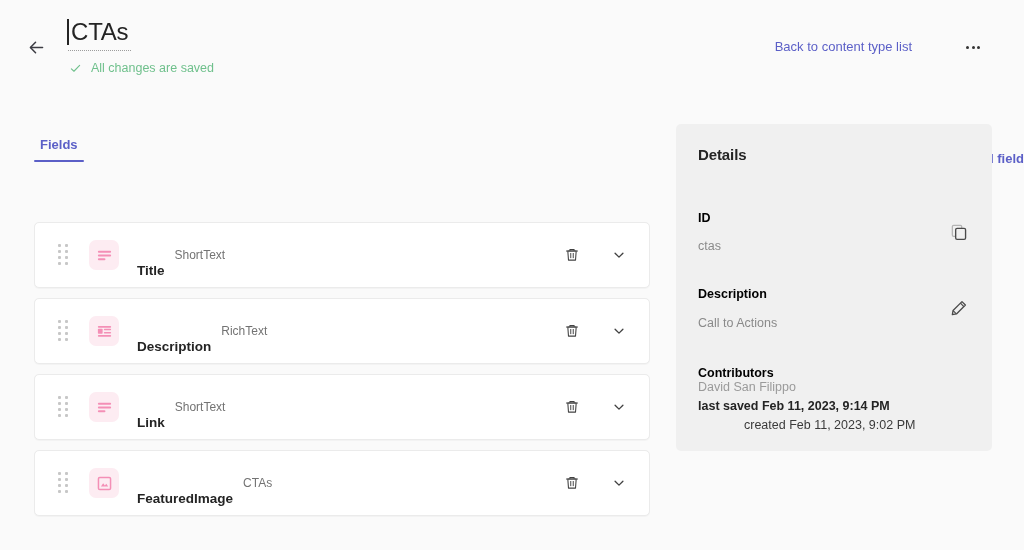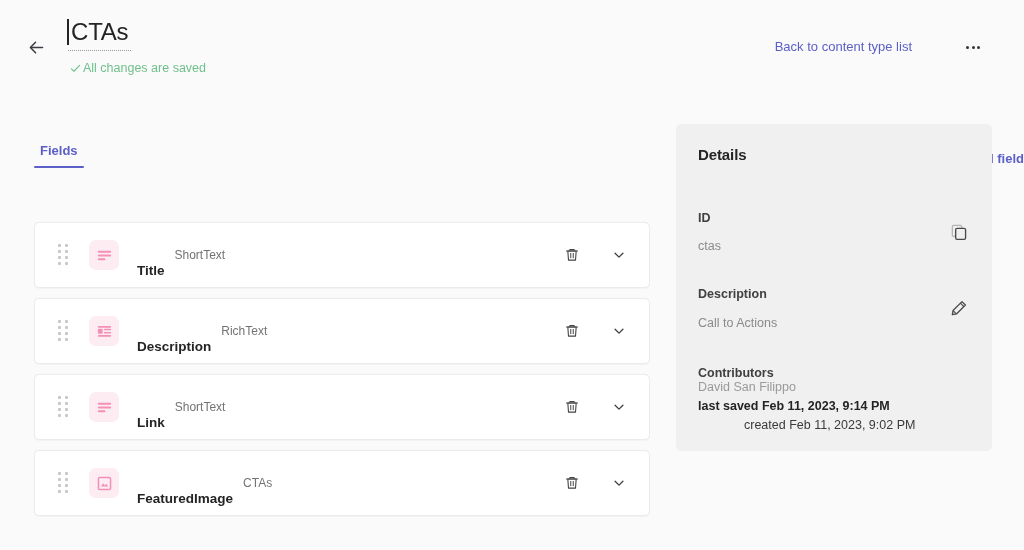--- a/index.html
+++ b/index.html
@@ -45,42 +45,42 @@
   .title-edit::before {
     content: "";
     position: absolute;
     left: -1px; top: 1px;
     width: 1.5px; height: 26px;
     background: #242424;
   }
 
   .saved-row {
     position: absolute; left: 70px; top: 60px;
-    display: flex; align-items: center; gap: 2px;
+    display: flex; align-items: center; gap: 10px;
     font-size: 12.5px; color: #6fc08c; line-height: 16px;
   }
   .saved-check { display: block; }
 
   .back-link {
     position: absolute; right: 112px; top: 39px;
     font-size: 13px; color: #5b5fc7;
     text-decoration: none; cursor: pointer;
     white-space: nowrap;
   }
 
   .more-btn {
     position: absolute; right: 38px; top: 36px;
     width: 26px; height: 22px;
     display: flex; align-items: center; justify-content: center;
     gap: 2.5px; cursor: pointer;
   }
   .more-btn i { display:block; width: 3px; height: 3px; background: #333; border-radius: 50%; }
 
   
-  .main { position: absolute; left: 34px; top: 134px; width: 616px; }
+  .main { position: absolute; left: 34px; top: 128px; width: 616px; }
 
   .tabs {
     position: relative;
     display: flex; align-items: flex-end;
     gap: 22px;
     height: 34px;
   }
   .tab {
     position: relative;
     font-size: 13px;
@@ -167,21 +167,21 @@
     position: absolute;
     left: 676px; top: 124px;
     width: 316px; height: 327px;
     background: #f0f0f0;
     border-radius: 5px;
     padding: 22px 22px 0 22px;
   }
   .details-title { font-size: 15px; font-weight: 700; color: #242424; letter-spacing: -0.1px; }
 
   .d-group { position: relative; }
-  .d-label { font-size: 12.5px; font-weight: 700; color: #404040; }
+  .d-label { font-size: 12.5px; font-weight: 700; color: #000000; }
   .d-value { font-size: 12.5px; color: #8a8a8a; }
   .d-icon {
     position: absolute; right: 0;
     width: 22px; height: 22px;
     display: flex; align-items: center; justify-content: center;
     cursor: pointer; color: #4a4a4a;
   }
 
   .g-id { margin-top: 48px; }
   .g-id .d-value { margin-top: 14px; }

